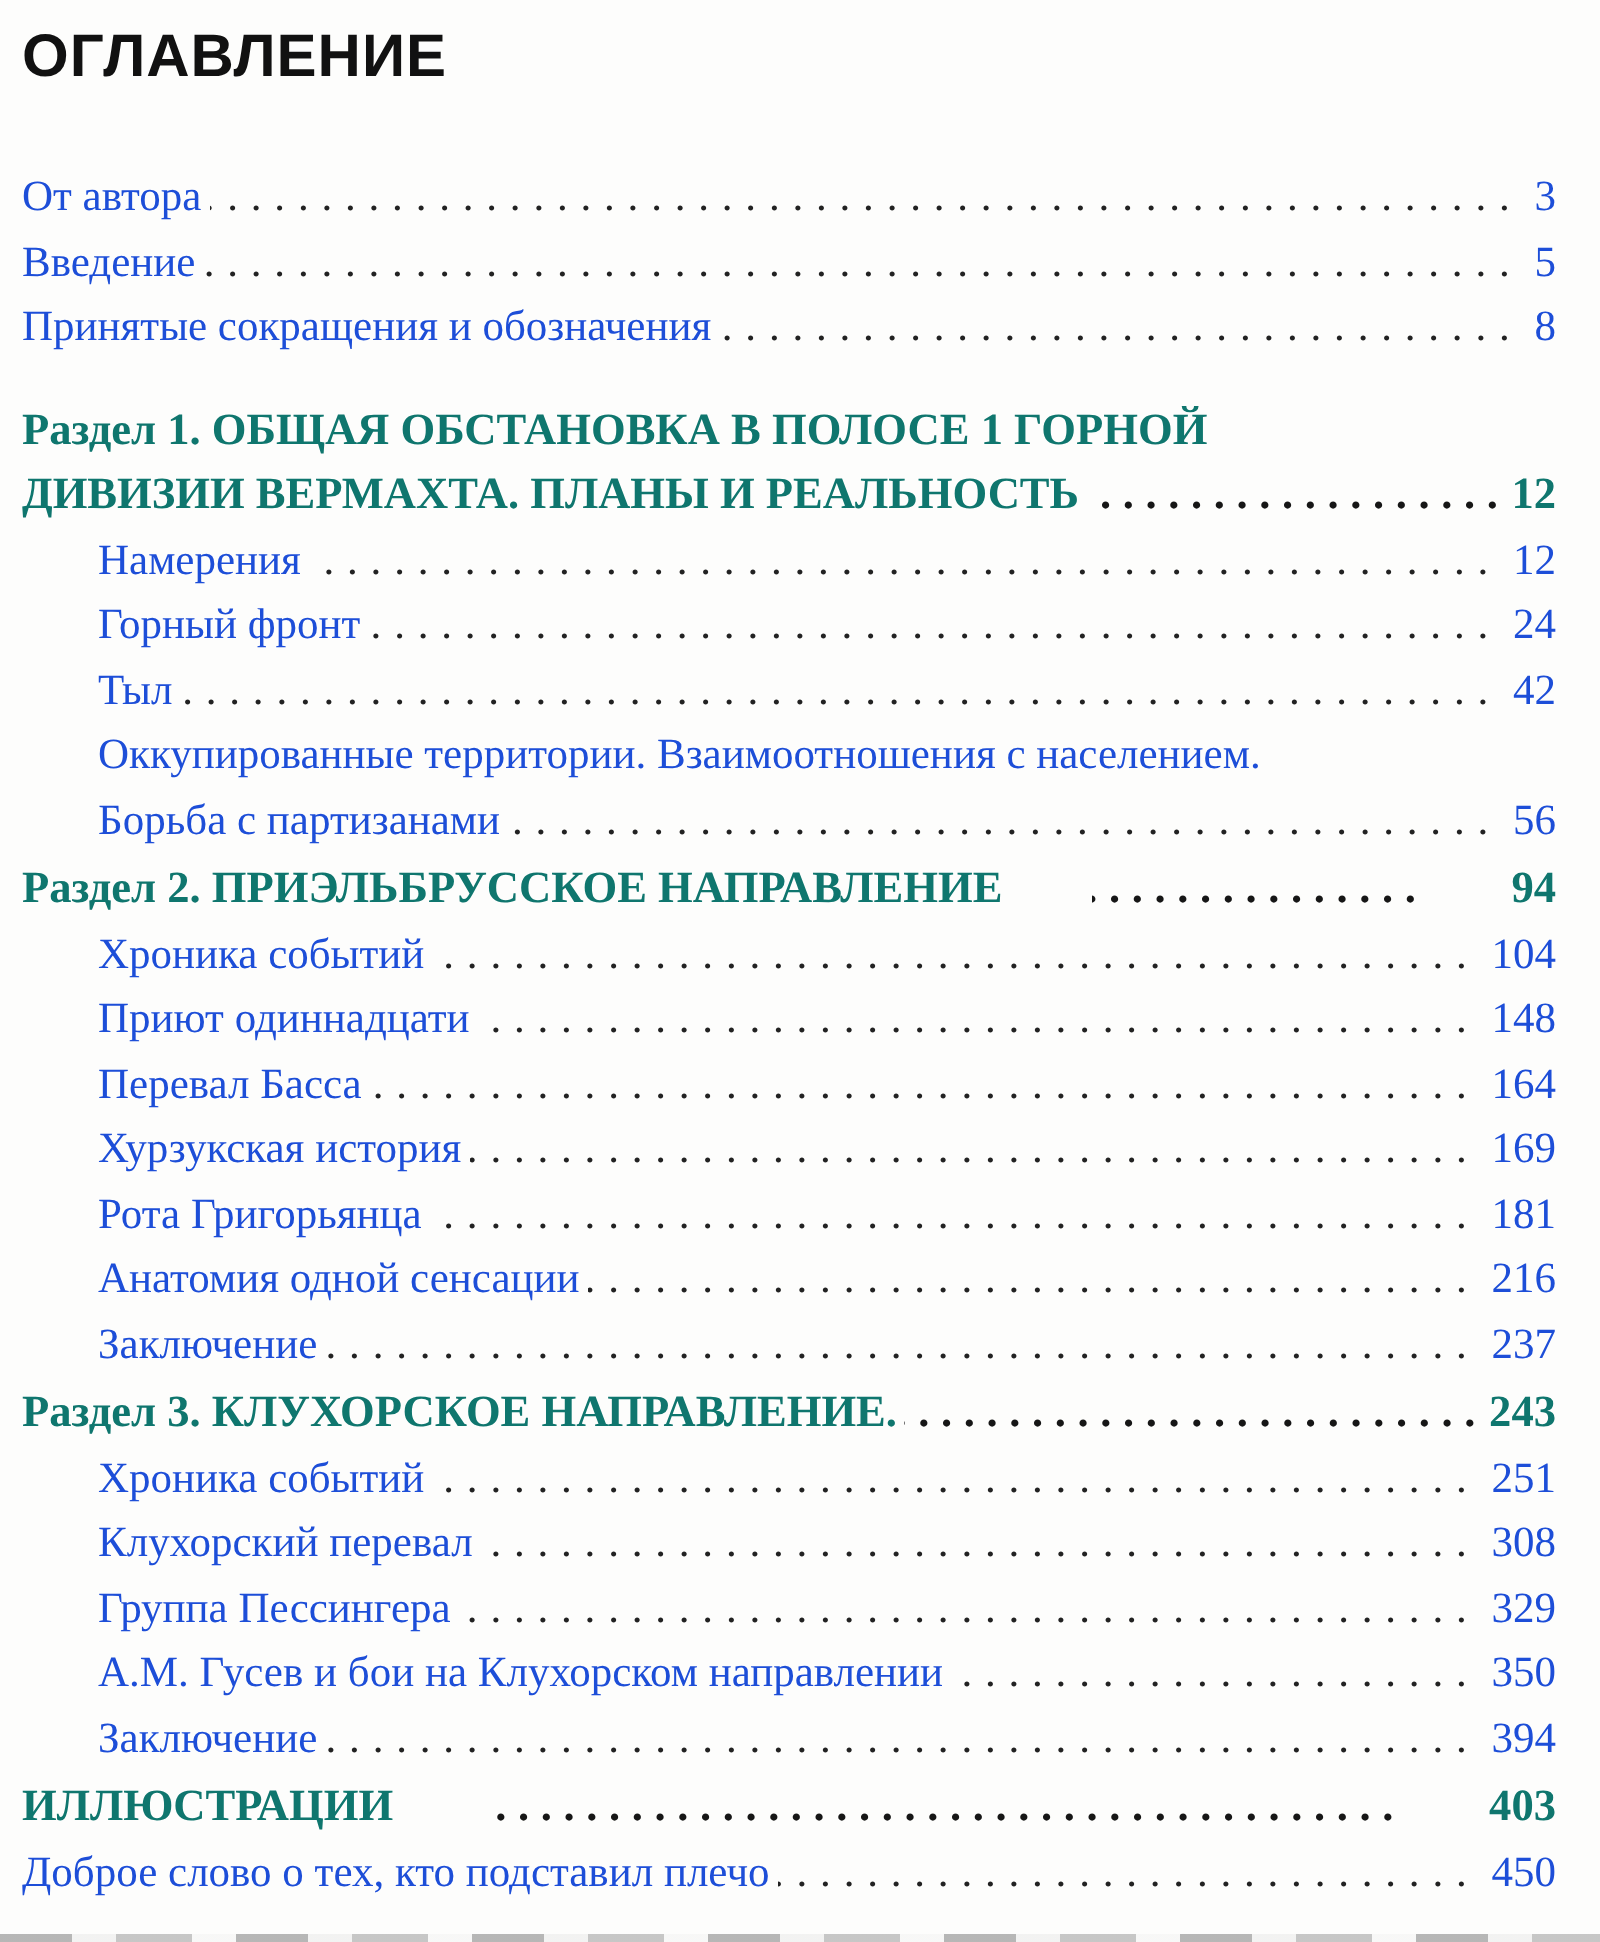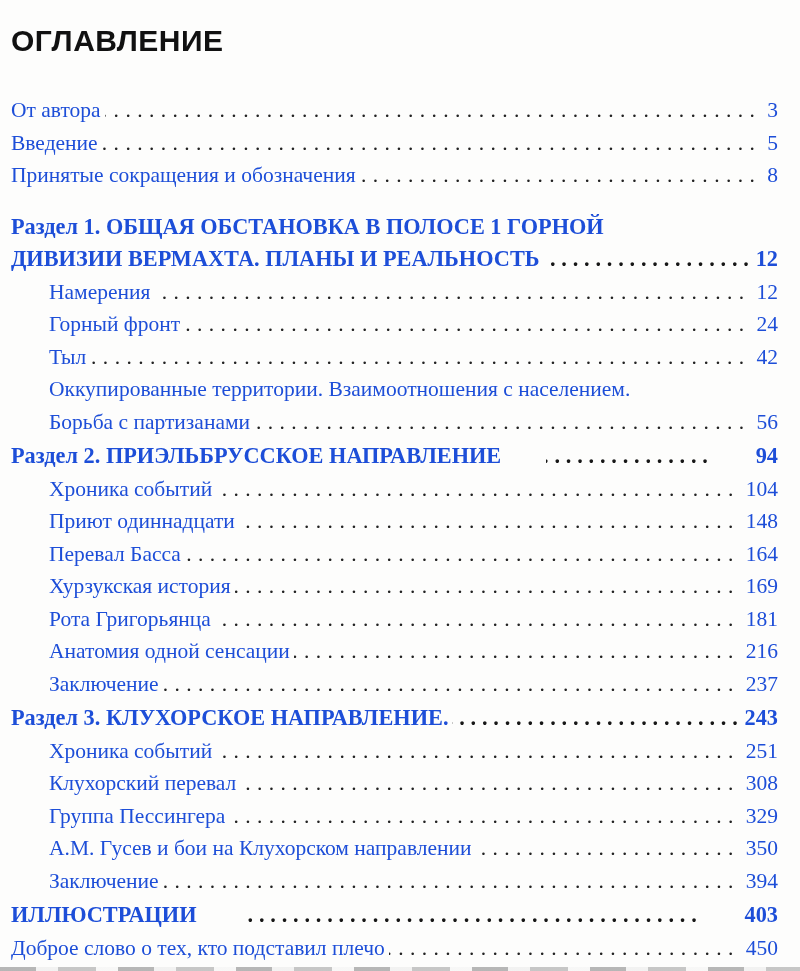--- a/index.html
+++ b/index.html
@@ -5,21 +5,21 @@
   html, body { margin: 0; padding: 0; }
   body {
     width: 800px;
     height: 971px;
     background: #fdfdfc;
     position: relative;
     overflow: hidden;
     font-family: "Liberation Serif", serif;
   }
   .page-wrap {
-    padding: 24px 22px 0 11px;
+    padding: 12px 22px 0 11px;
   }
   .title {
     font-family: "Liberation Sans", sans-serif;
     font-weight: 700;
     font-size: 30px;
     line-height: 34px;
     letter-spacing: 0.5px;
     color: #111;
     margin: 0 0 36px 0;
   }
@@ -30,21 +30,21 @@
     font-size: 21.5px;
     line-height: 32.5px;
     color: #1d4ed8;
   }
   .row .label { white-space: nowrap; }
   .row.wrapline .label { white-space: normal; }
   .sub { padding-left: 38px; }
   .hdr {
     font-weight: 700;
     font-size: 22.3px;
-    color: #1d4ed8;
+    color: #0f766e;
   }
   .gap-xl { margin-top: 19px; }
   .gap-md { margin-top: 2px; }
   .gap-sm { margin-top: 2px; gap: 41px; }
   .leader {
     position: relative;
     flex: 1;
     min-width: 18px;
     margin-left: 4px;
     overflow: hidden;

